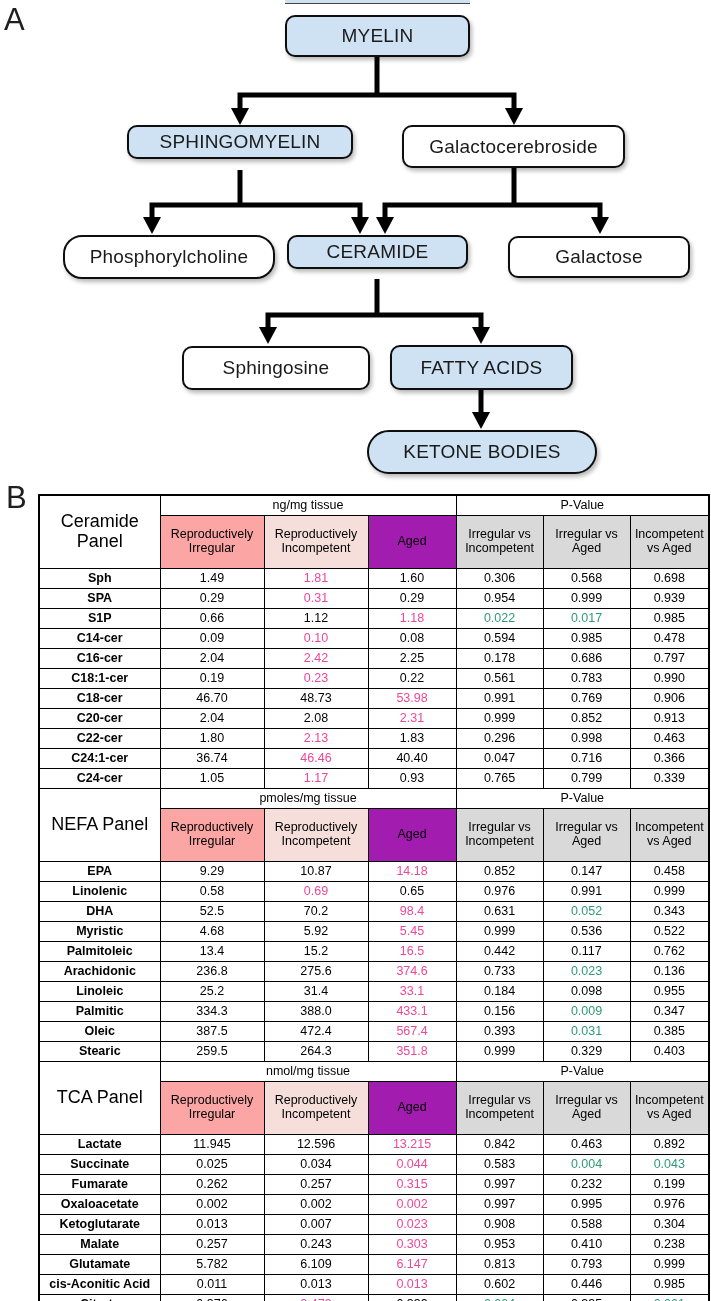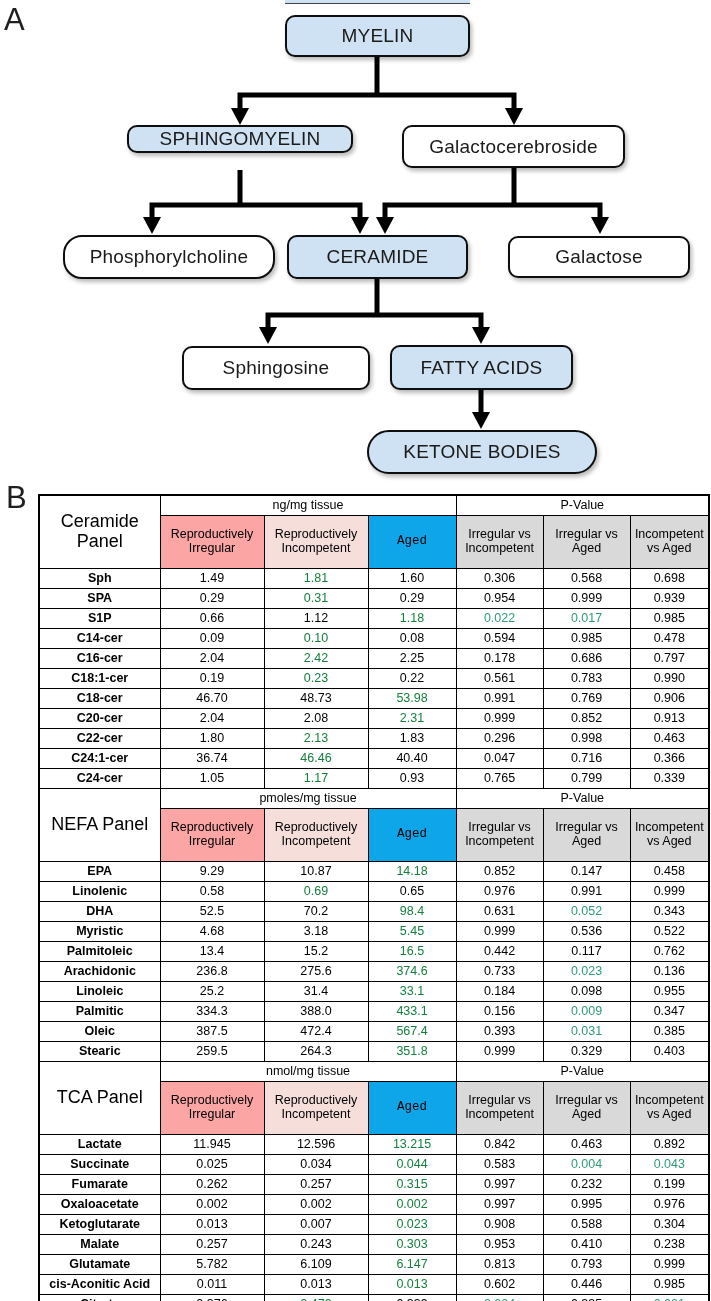--- a/index.html
+++ b/index.html
@@ -49,23 +49,23 @@
   tr.data-row td { height:19px; }
   tr.panel-start td { border-top:3px solid #000; }
   td.sep-left { border-left:2.5px solid #000; }
   td.panel-label {
     background:#b3b3b3; font-size:18px; vertical-align:middle;
   }
   td.panel-label.vb { vertical-align:bottom; padding-bottom:3px; }
   td.row-label { font-weight:bold; }
   td.bg0 { background:#fca5a5; }
   td.bg1 { background:#f6dedb;margin-top:32px; }
-  td.bg2 { background:#0ea5e9;font-family:Liberation Mono, monospace; }
+  td.bg2 { background:#a21caf; }
   td.bg3, td.bg4, td.bg5 { background:#d9d9d9; }
-  td.c-r { color:#15803d; }
+  td.c-r { color:#ec4899; }
   td.c-g { color:#2f9a78; }
 </style>
 </head>
 <body>
 
 <div class="section-label" id="label-a">A</div>
 
 <div id="flowchart">
   <div id="top-strip"></div>
   <svg id="fc-arrows" width="711" height="480" viewBox="0 0 711 480">
@@ -88,24 +88,24 @@
       <polygon points="351,217 369,217 360,234"></polygon>
       <polygon points="376,217 394,217 385,234"></polygon>
       <polygon points="591,217 609,217 600,234"></polygon>
       <polygon points="259,327 277,327 268,344"></polygon>
       <polygon points="472,327 490,327 481,344"></polygon>
       <polygon points="472,412 490,412 481,429"></polygon>
     </g>
   </svg>
   <div id="fc-nodes">
       <div class="fc-node highlight" style="left: 285px; top: 15px; width: 185px; height: 42px;">MYELIN</div>
-      <div class="fc-node highlight" style="left: 127px; top: 125px; width: 226px; height: 28px;">SPHINGOMYELIN</div>
+      <div class="fc-node highlight" style="left: 127px; top: 125px; width: 226px; height: 34px;">SPHINGOMYELIN</div>
       <div class="fc-node plain" style="left: 402px; top: 125px; width: 223px; height: 43px;">Galactocerebroside</div>
       <div class="fc-node plain" style="left: 63px; top: 235px; width: 212px; height: 44px; border-radius: 19px;">Phosphorylcholine</div>
-      <div class="fc-node highlight" style="left: 287px; top: 235px; width: 181px; height: 44px;">CERAMIDE</div>
+      <div class="fc-node highlight" style="left: 287px; top: 235px; width: 181px; height: 34px;">CERAMIDE</div>
       <div class="fc-node plain" style="left: 508px; top: 236px; width: 182px; height: 42px;">Galactose</div>
       <div class="fc-node plain" style="left: 182px; top: 346px; width: 188px; height: 44px;">Sphingosine</div>
       <div class="fc-node highlight" style="left: 390px; top: 345px; width: 183px; height: 45px;">FATTY ACIDS</div>
       <div class="fc-node highlight" style="left: 367px; top: 430px; width: 230px; height: 44px; border-radius: 22px;">KETONE BODIES</div>
     </div>
 </div>
 
 <div class="section-label" id="label-b">B</div>
 
 <table id="metabolite-table">
@@ -267,21 +267,21 @@
         <td class="val">52.5</td>
         <td class="val">70.2</td>
         <td class="val c-r">98.4</td>
         <td class="val sep-left">0.631</td>
         <td class="val c-g">0.052</td>
         <td class="val">0.343</td>
       </tr>
       <tr class="data-row">
         <td class="row-label">Myristic</td>
         <td class="val">4.68</td>
-        <td class="val">3.18</td>
+        <td class="val">5.92</td>
         <td class="val c-r">5.45</td>
         <td class="val sep-left">0.999</td>
         <td class="val">0.536</td>
         <td class="val">0.522</td>
       </tr>
       <tr class="data-row">
         <td class="row-label">Palmitoleic</td>
         <td class="val">13.4</td>
         <td class="val">15.2</td>
         <td class="val c-r">16.5</td>

